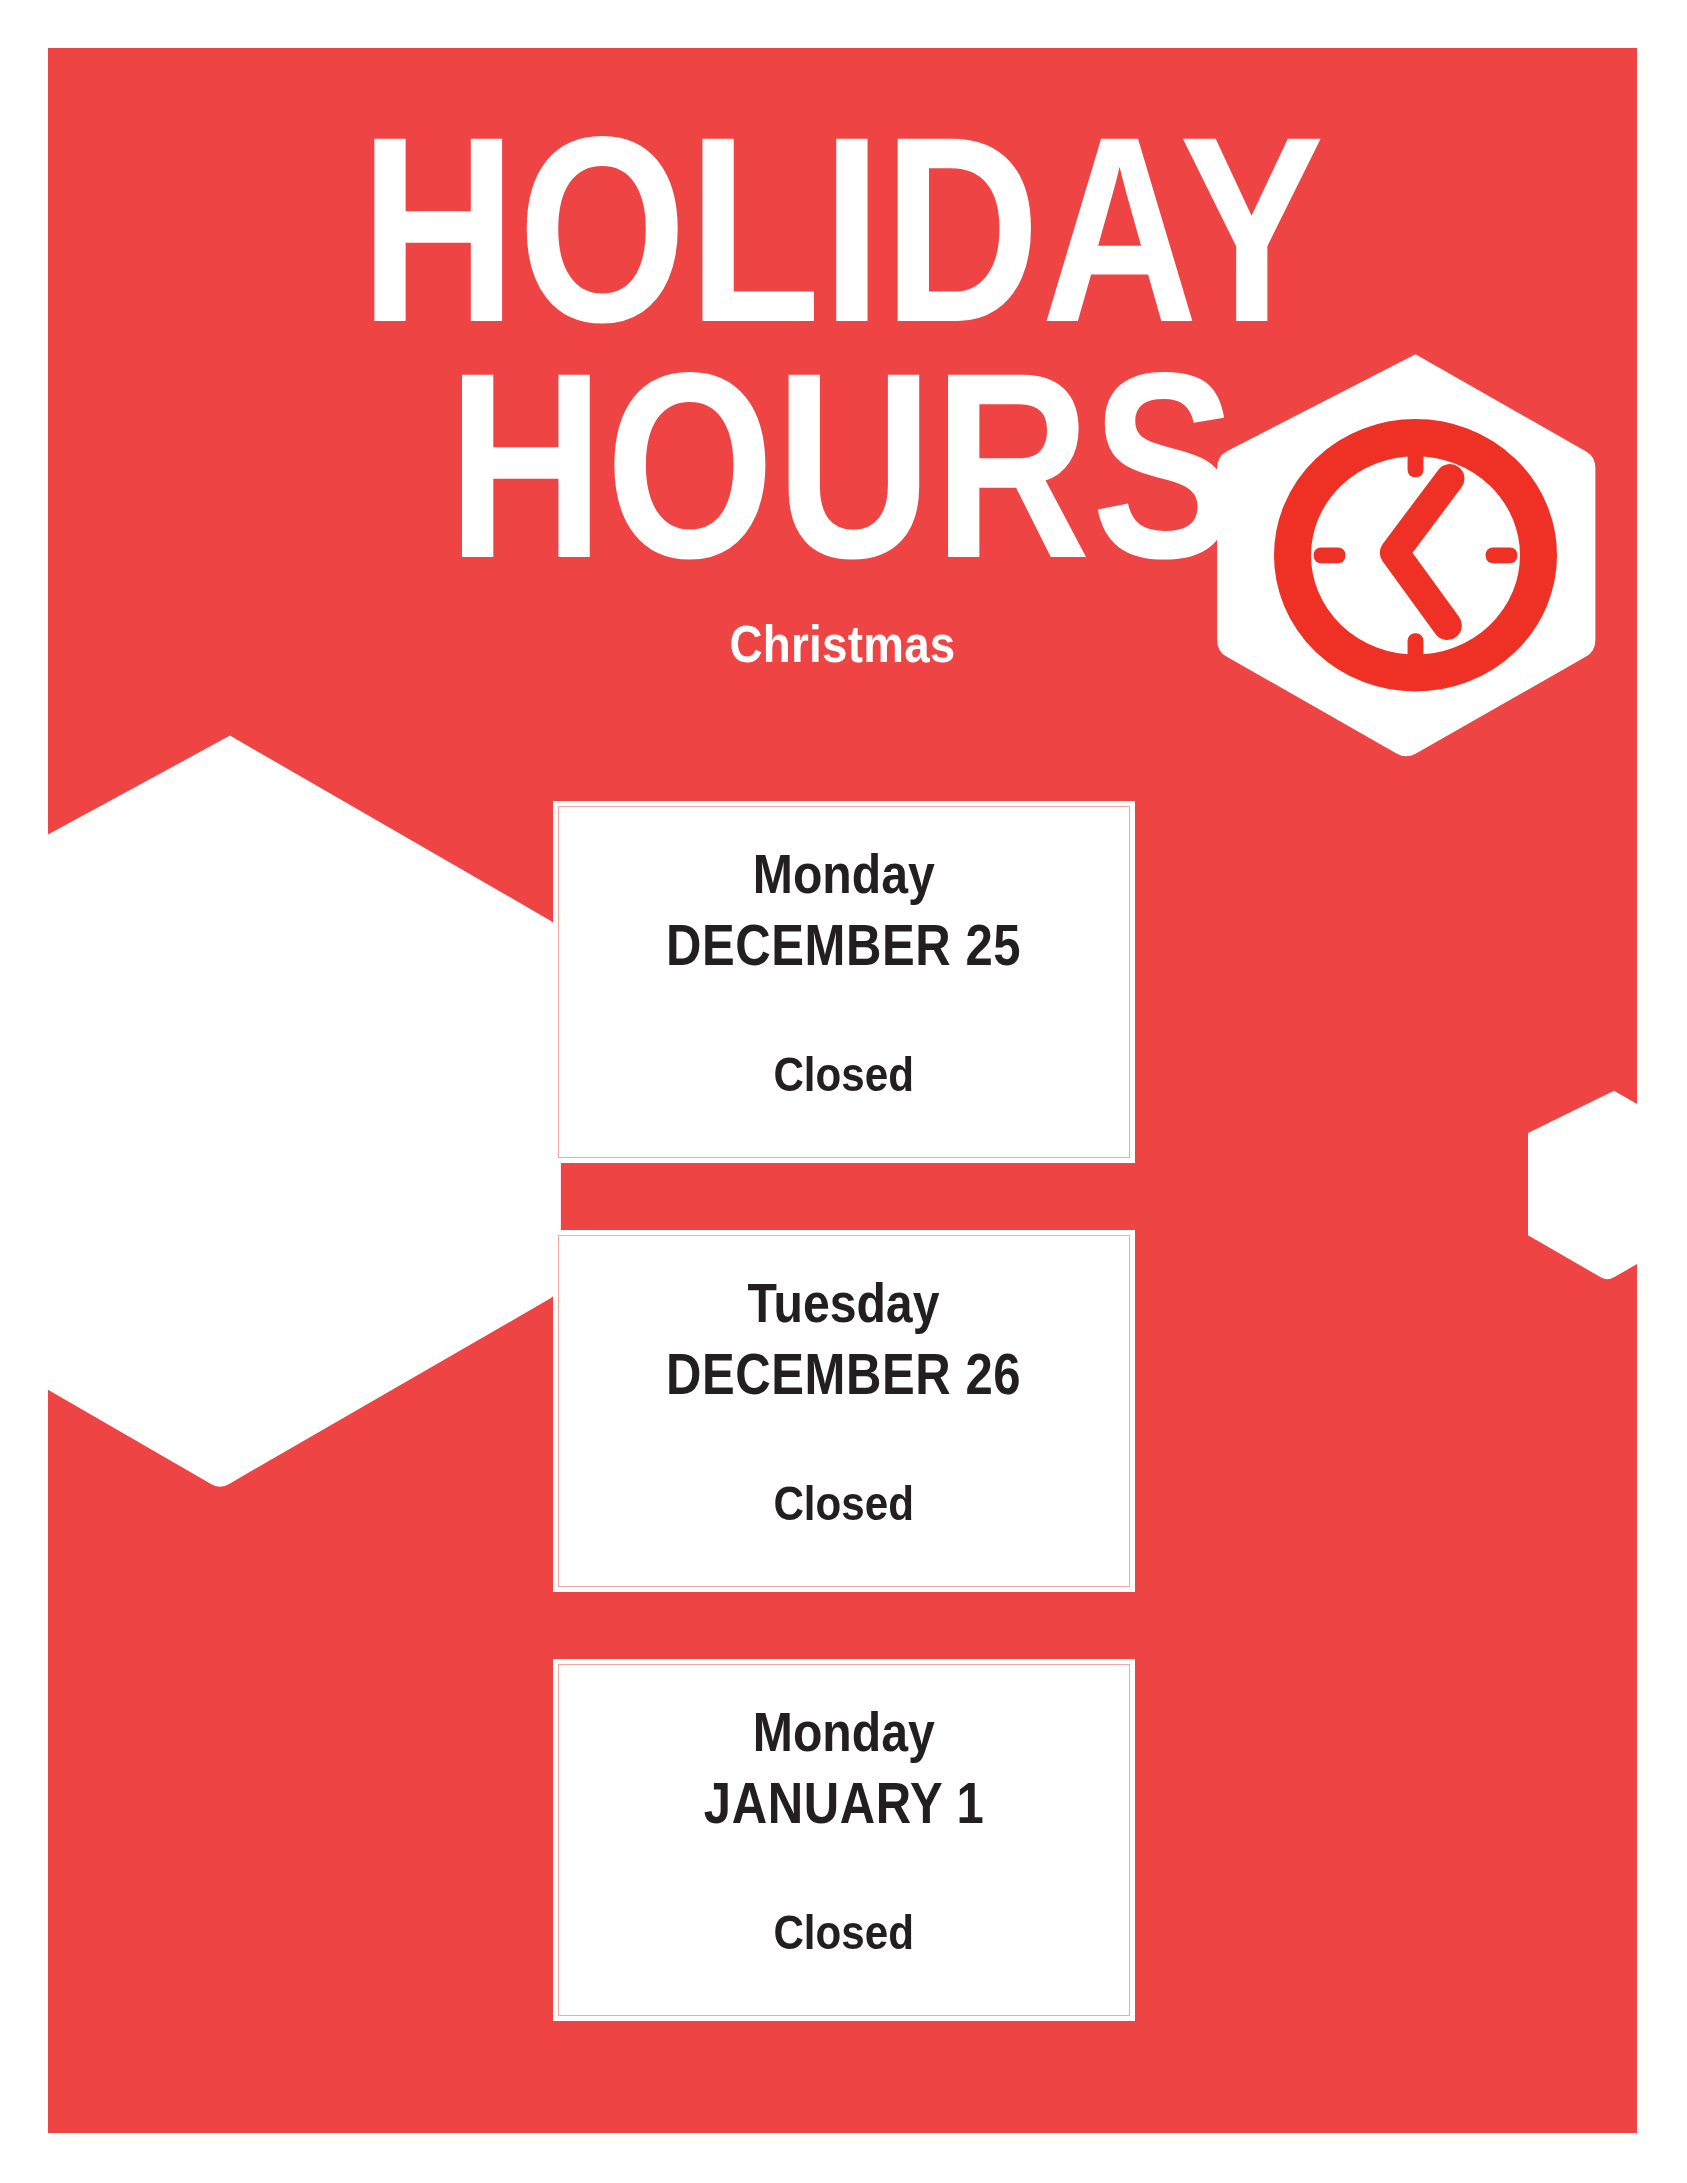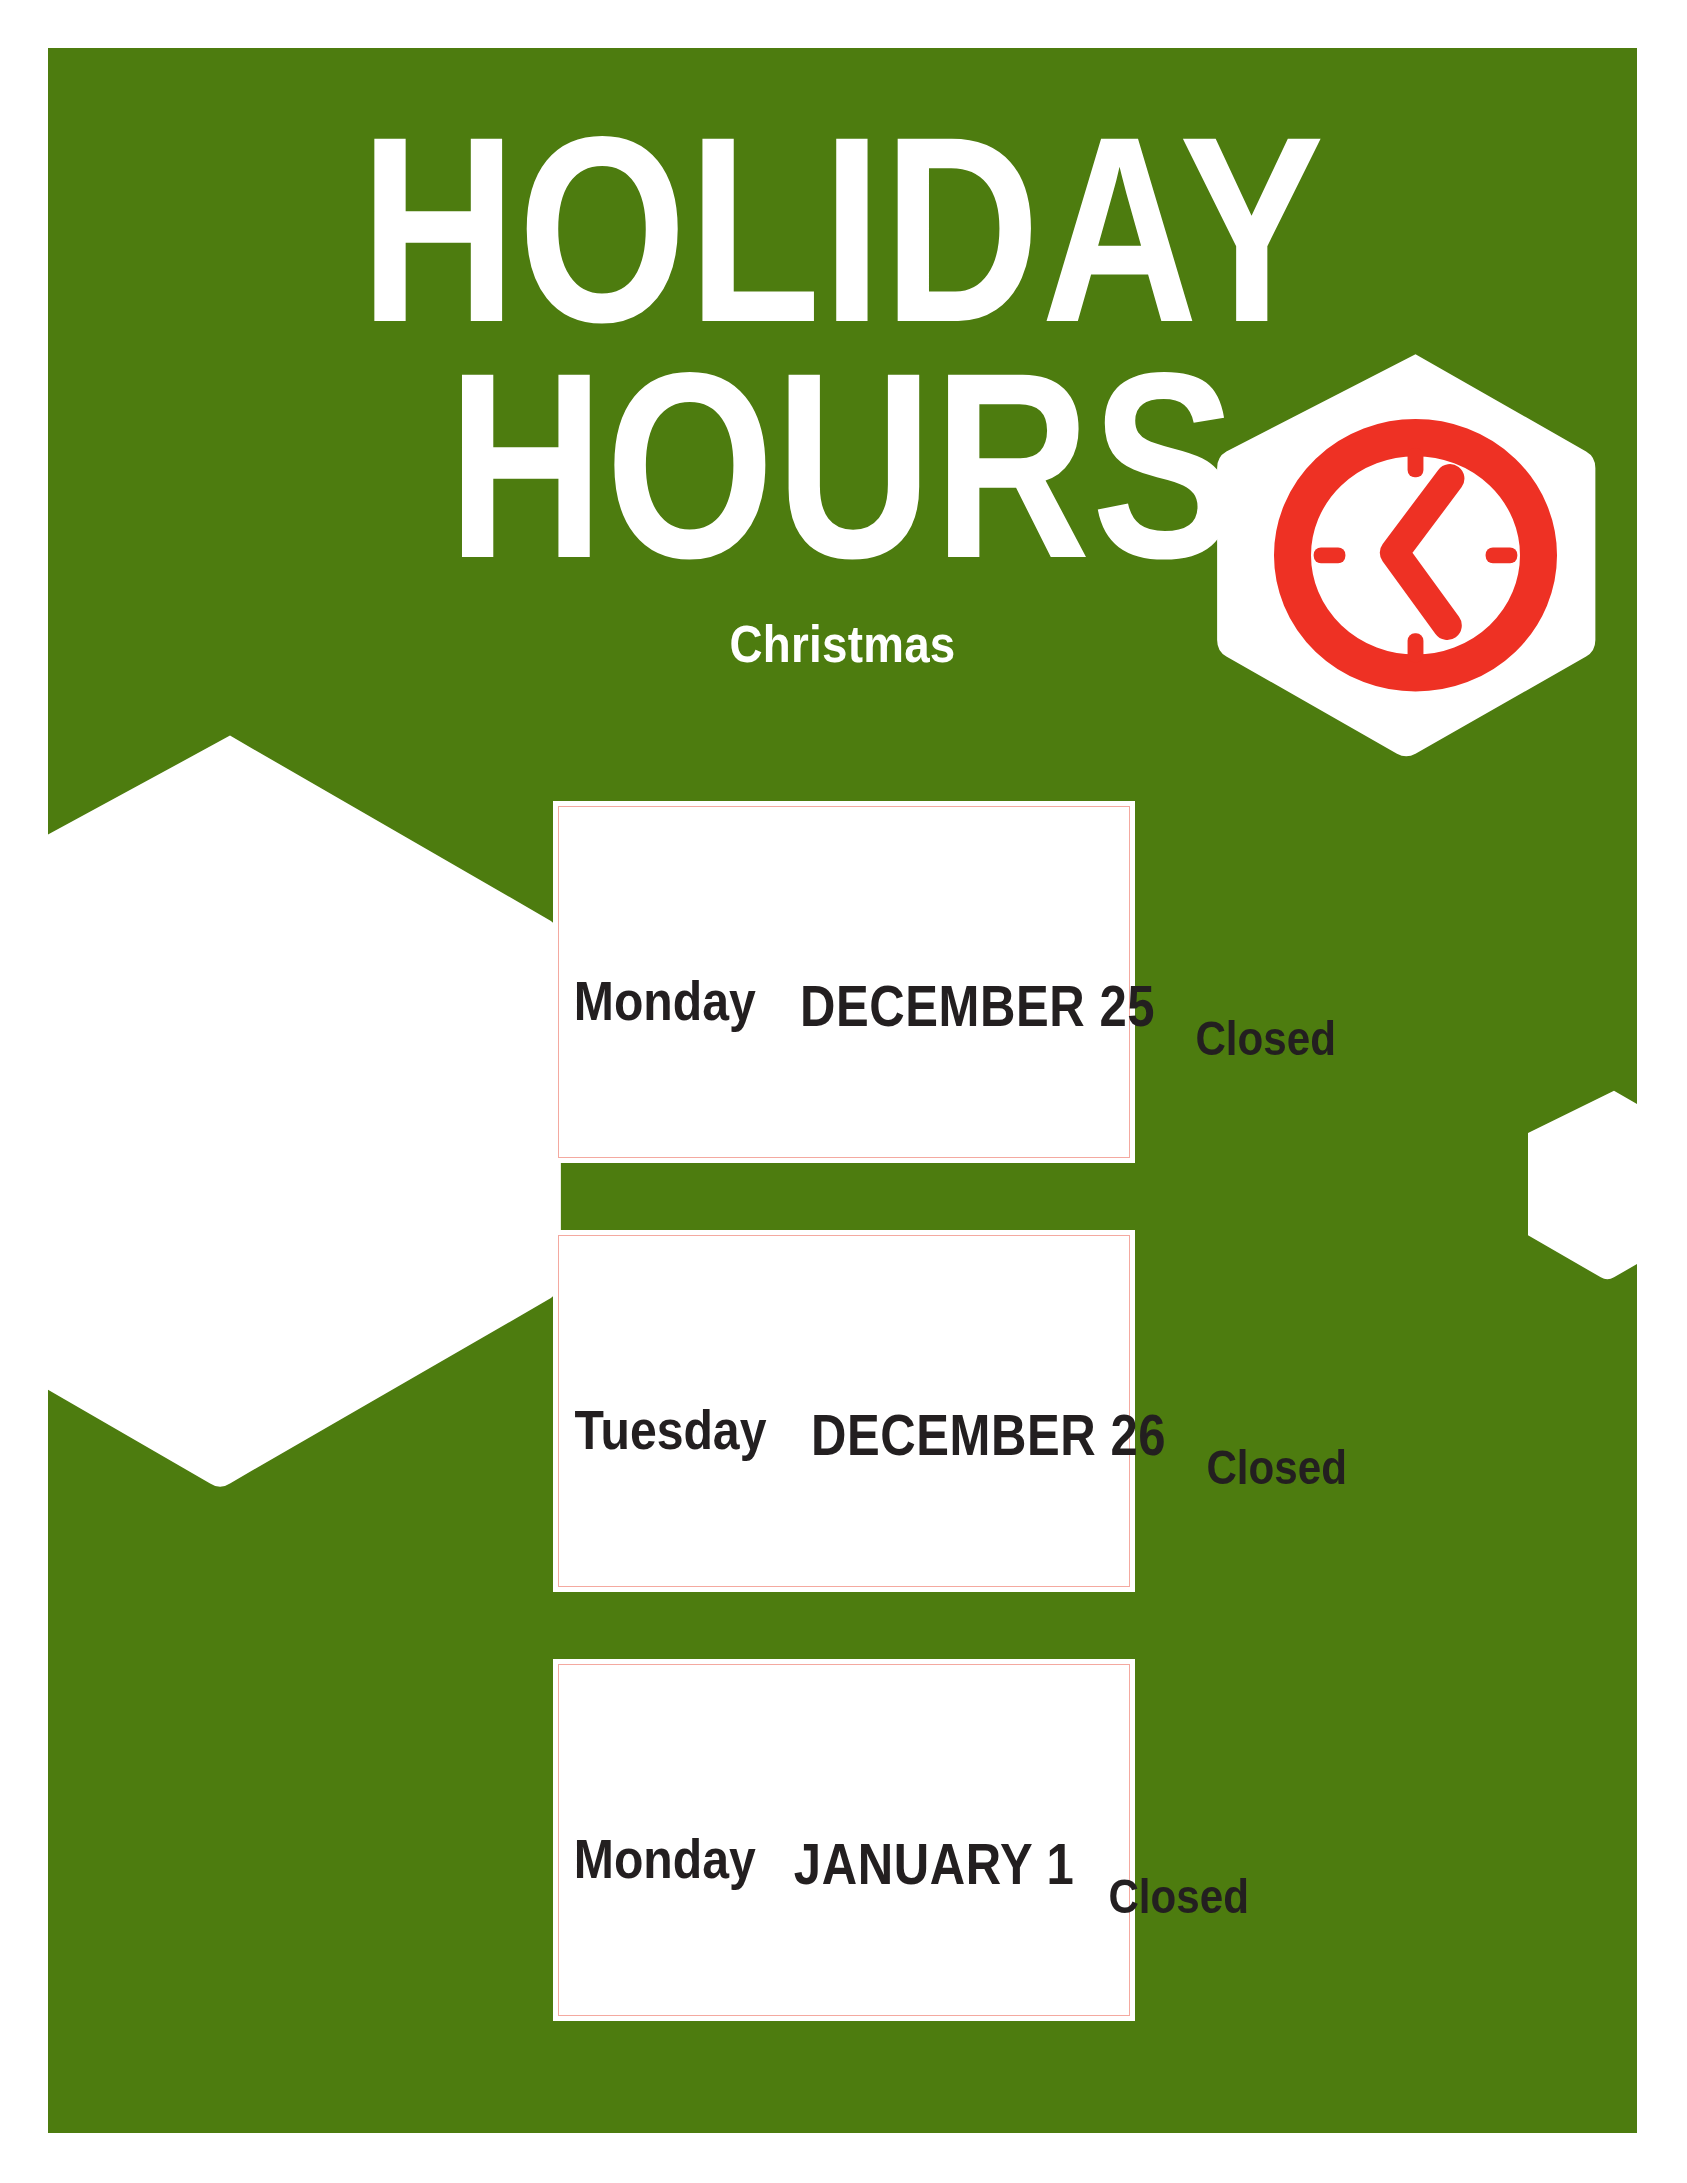--- a/index.html
+++ b/index.html
@@ -22,21 +22,21 @@
     background: #ffffff;
     overflow: hidden;
   }
 
   .red-panel {
     position: absolute;
     left: 48px;
     top: 48px;
     width: 1589px;
     height: 2085px;
-    background: #4d7c0f;
+    background: #ef4444;
     overflow: hidden;
   }
 
   
   .hex-bottom-left {
     position: absolute;
     left: -149px;
     top: 681px;
     width: 662px;
     height: 761px;
@@ -116,21 +116,21 @@
     padding: 5.3px;
   }
   .card:last-child { margin-bottom: 0; }
 
   .card-inner {
     box-sizing: border-box;
     width: 100%;
     height: 100%;
     border: 1.3px solid #F4A9A0;
     display: flex;
-    flex-direction: row;
+    flex-direction: column;
     align-items: center;
     padding-top: 38px;
   }
 
   .card-day {
     color: #231F20;
     font-family: "Liberation Sans Narrow", "Liberation Sans", sans-serif;
     font-weight: 700;
     font-size: 56px;
     line-height: 1.05;

